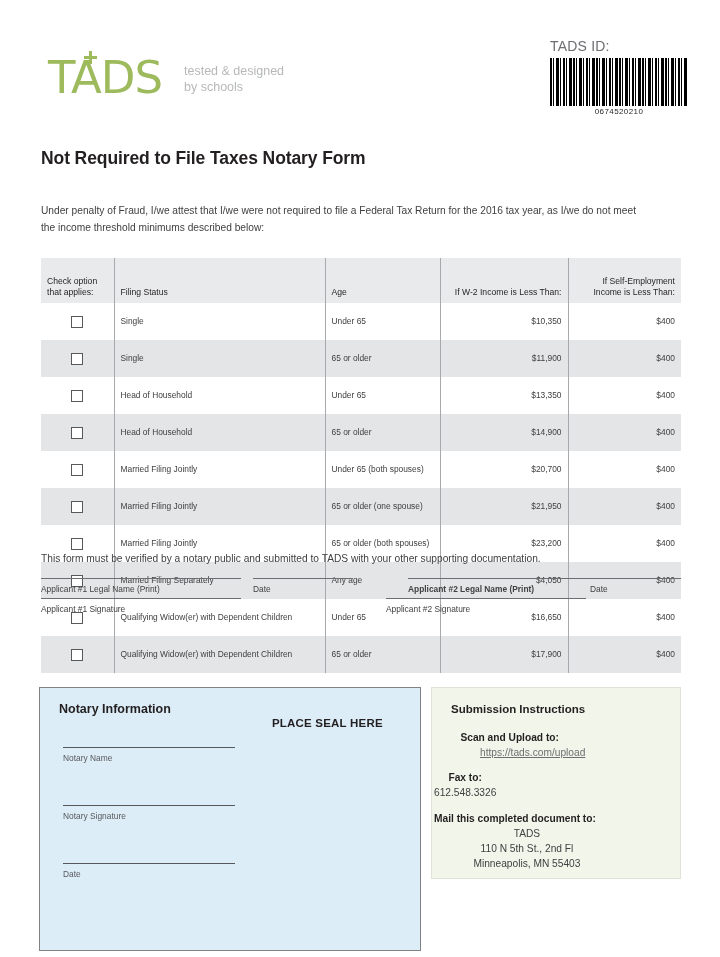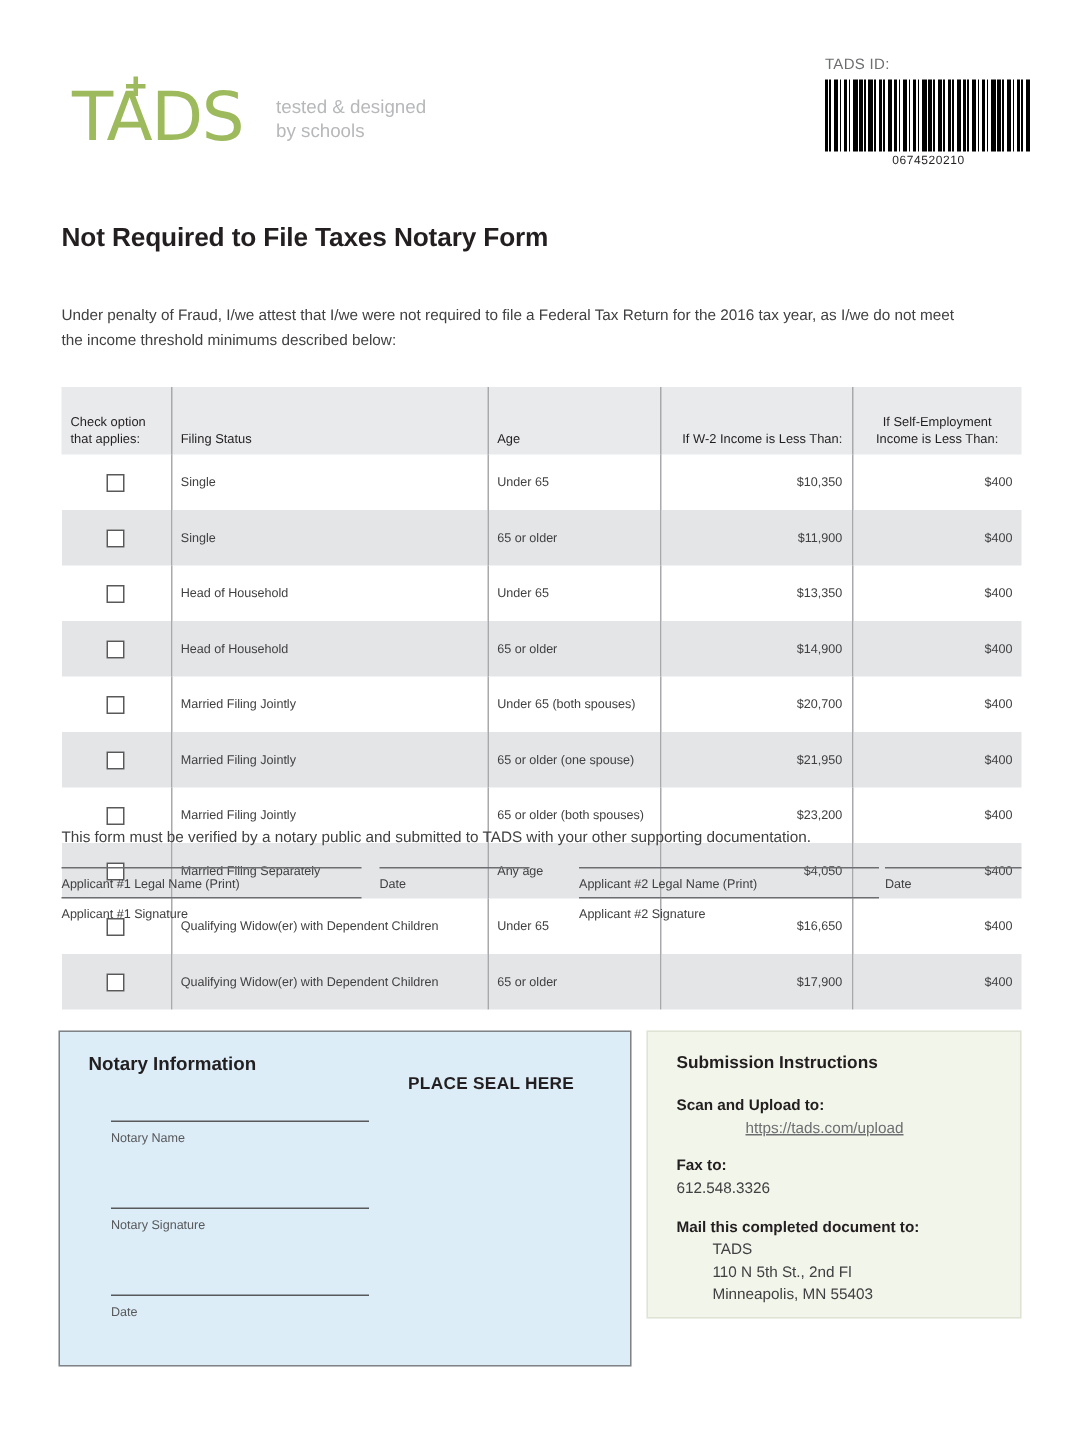--- a/index.html
+++ b/index.html
@@ -77,21 +77,21 @@
   }
 
   .barcode-block {
     position: absolute;
     right: 32px;
     top: 38px;
     width: 138px;
     text-align: left;
   }
   .tads-id-label {
-    font-size: 10px;
+    font-size: 14px;
     color: #6d6e71;
     margin-bottom: 4px;
     letter-spacing: 0.2px;
   }
   .barcode {
     width: 138px;
     height: 48px;
     background-image: repeating-linear-gradient(
       to right,
       #000 0px, #000 2px, #fff 2px, #fff 3px,
@@ -157,21 +157,21 @@
     color: #231f20;
     text-align: left;
     vertical-align: bottom;
     padding: 4px 6px 5px 6px;
     height: 36px;
     border-right: 1px solid #a7a9ac;
     line-height: 11px;
   }
   table.thresholds thead th.last { border-right: none; }
   table.thresholds thead th.w2 { text-align: right; }
-  table.thresholds thead th.se { text-align: center; }
+  table.thresholds thead th.se { text-align: right; }
   table.thresholds thead th.check { text-align: left; }
 
   table.thresholds tbody td {
     font-size: 8.4px;
     color: #414042;
     padding: 11px 6px;
     height: 15px;
     border-right: 1px solid #a7a9ac;
     vertical-align: middle;
     line-height: 11px;
@@ -226,21 +226,21 @@
     margin-top: 5px;
     white-space: nowrap;
   }
 
   
   .notary-box {
     position: absolute;
     left: 39px;
     top: 687px;
     width: 382px;
-    height: 224px;
+    height: 264px;
     background: #dcedf8;
     border: 1px solid #808285;
     box-sizing: border-box;
   }
   .notary-title {
     position: absolute;
     left: 19px;
     top: 14px;
     font-size: 12.5px;
     font-weight: bold;
@@ -250,21 +250,21 @@
     position: absolute;
     left: 232px;
     top: 29px;
     font-size: 11.5px;
     font-weight: bold;
     color: #231f20;
     letter-spacing: 0.2px;
   }
   .notary-field {
     position: absolute;
-    left: 34px;
+    left: 23px;
     width: 172px;
   }
   .notary-field .nf-line {
     border-top: 1px solid #58595b;
     height: 0;
   }
   .notary-field .nf-label {
     font-size: 8.4px;
     color: #58595b;
     margin-top: 5px;
@@ -286,24 +286,25 @@
   .sub-title {
     position: absolute;
     left: 19px;
     top: 15px;
     font-size: 11.5px;
     font-weight: bold;
     color: #231f20;
   }
   .sub-block {
     position: absolute;
-    left: 19px;
+    left: 2px;
     font-size: 10.2px;
     color: #414042;
     line-height: 15px;
+    text-align: center;
   }
   .sub-block b { font-weight: bold; color: #231f20; }
   .sub-scan { top: 42px; }
   .sub-fax { top: 82px; }
   .sub-mail { top: 123px; }
   .sub-link {
     color: #6d6e71;
     text-decoration: underline;
     display: block;
     padding-left: 46px;
@@ -440,21 +441,21 @@
 
   <div class="sig-row r1">
     <div class="sig-field" style="left:41px; width:200px;">
       <div class="sig-line"></div>
       <div class="sig-label">Applicant #1 Legal Name (Print)</div>
     </div>
     <div class="sig-field" style="left:253px; width:100px;">
       <div class="sig-line"></div>
       <div class="sig-label">Date</div>
     </div>
-    <div class="sig-field" style="left:386px; width:200px;">
+    <div class="sig-field" style="left:408px; width:200px;font-weight:bold;">
       <div class="sig-line"></div>
       <div class="sig-label">Applicant #2 Legal Name (Print)</div>
     </div>
     <div class="sig-field" style="left:590px; width:91px;">
       <div class="sig-line"></div>
       <div class="sig-label">Date</div>
     </div>
   </div>
 
   <div class="sig-row r2">

